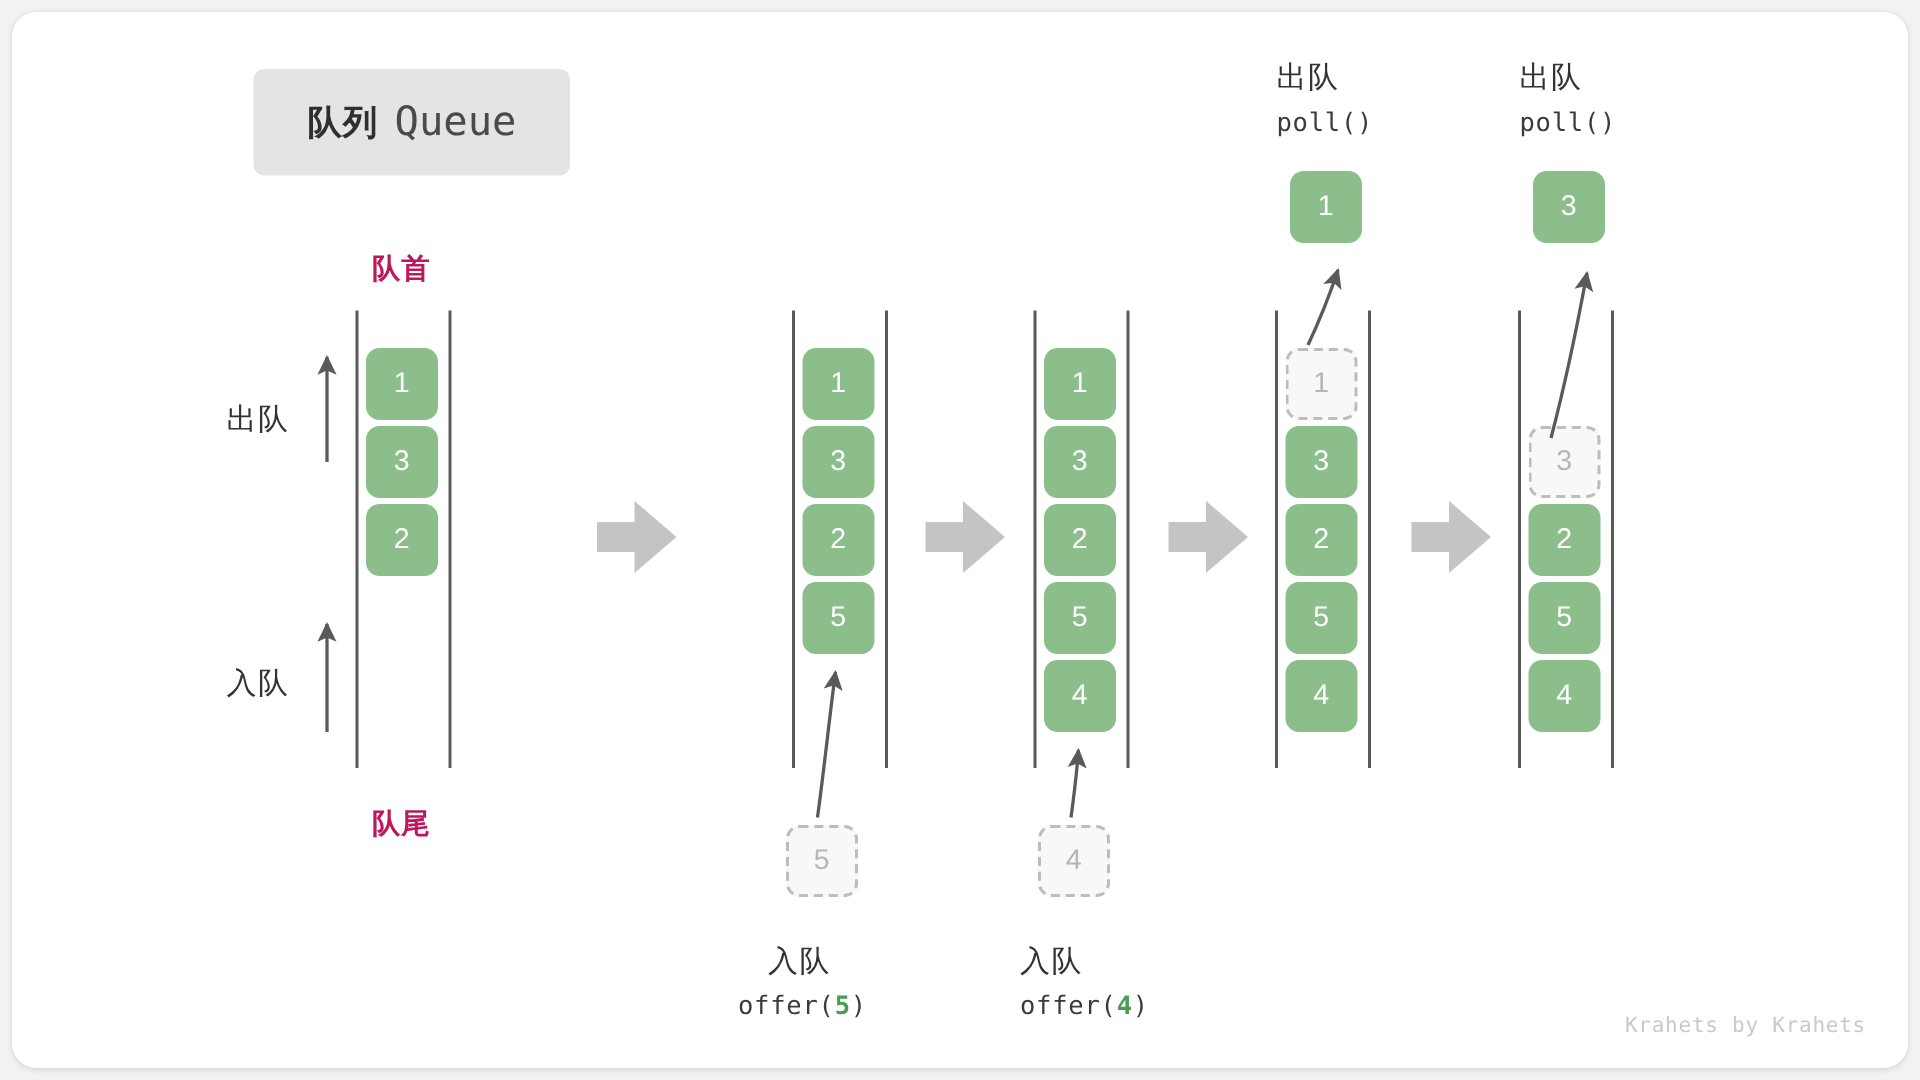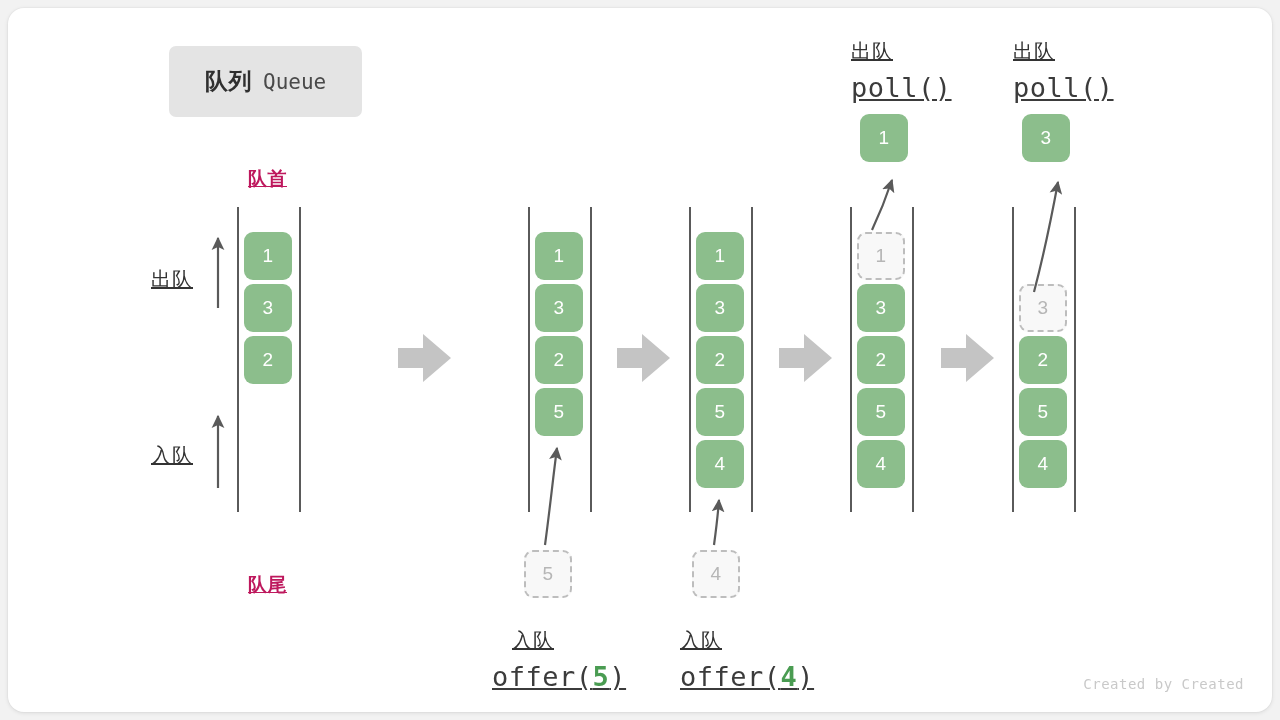--- a/index.html
+++ b/index.html
@@ -45,44 +45,44 @@
     white-space: nowrap;
   }
   .title-cn {
     font-size: 23px;
     font-weight: bold;
     color: #2f2f2f;
     letter-spacing: 0.5px;
   }
   .title-en {
     font-family: "DejaVu Sans Mono", "Liberation Mono", monospace;
-    font-size: 21px;
+    font-size: 27px;
     color: #4a4a4a;
   }
 
   
-  .abs { position: absolute; white-space: nowrap; text-decoration: underline; }
+  .abs { position: absolute; white-space: nowrap; }
 
   .label-cn-bold {
     font-size: 19px;
     font-weight: bold;
     color: #be185d;
     letter-spacing: 0.5px;
   }
 
   .op-cn {
     font-size: 20px;
     font-weight: normal;
     color: #333333;
     letter-spacing: 1px;
   }
 
   .op-code {
     font-family: "DejaVu Sans Mono", "Liberation Mono", monospace;
-    font-size: 27px;
+    font-size: 17px;
     color: #3b3b3b;
     letter-spacing: 0.5px;
   }
   .op-code .arg { color: #4a9c52; font-weight: bold; }
 
   
   .rail {
     position: absolute;
     width: 2px;
     background: #5a5a5a;
@@ -134,21 +134,21 @@
 
 <div id="card">
   <div id="stage">
 
     <div class="title-chip">
       <span class="title-cn">队列</span>
       <span class="title-en">Queue</span>
     </div>
 
     <div class="abs label-cn-bold" style="left:240px; top:158px;">队首</div>
-    <div class="abs label-cn-bold" style="left:240px; top:564px;">队尾</div>
+    <div class="abs label-cn-bold" style="left:240px; top:528px;">队尾</div>
 
     <div class="abs op-cn" style="left:143px; top:258px;">出队</div>
     <div class="abs op-cn" style="left:143px; top:434px;">入队</div>
 
     <div class="rail" style="left:229px; top:199px;  height:305px;"></div>
     <div class="rail" style="left:291px; top:199px;  height:305px;"></div>
 
     <div class="cell filled" style="left:236px; top:224px;">1</div>
     <div class="cell filled" style="left:236px; top:276px;">3</div>
     <div class="cell filled" style="left:236px; top:328px;">2</div>
@@ -232,16 +232,16 @@
 
       <path d="M537,537 C542,500 545,470 549,440" fill="none" stroke="#5a5a5a" stroke-width="2.2" marker-end="url(#mk-dark)"></path>
 
       <path d="M706,537 C709,515 710,505 711,492" fill="none" stroke="#5a5a5a" stroke-width="2.2" marker-end="url(#mk-dark)"></path>
 
       <path d="M864,222 C872,205 878,190 884,172" fill="none" stroke="#5a5a5a" stroke-width="2.2" marker-end="url(#mk-dark)"></path>
 
       <path d="M1026,284 C1036,246 1043,212 1050,174" fill="none" stroke="#5a5a5a" stroke-width="2.2" marker-end="url(#mk-dark)"></path>
     </svg>
 
-    <div class="credit">Created by Created</div>
+    <div class="credit">Krahets by Krahets</div>
 
   </div>
 </div>
 
 </body></html>

